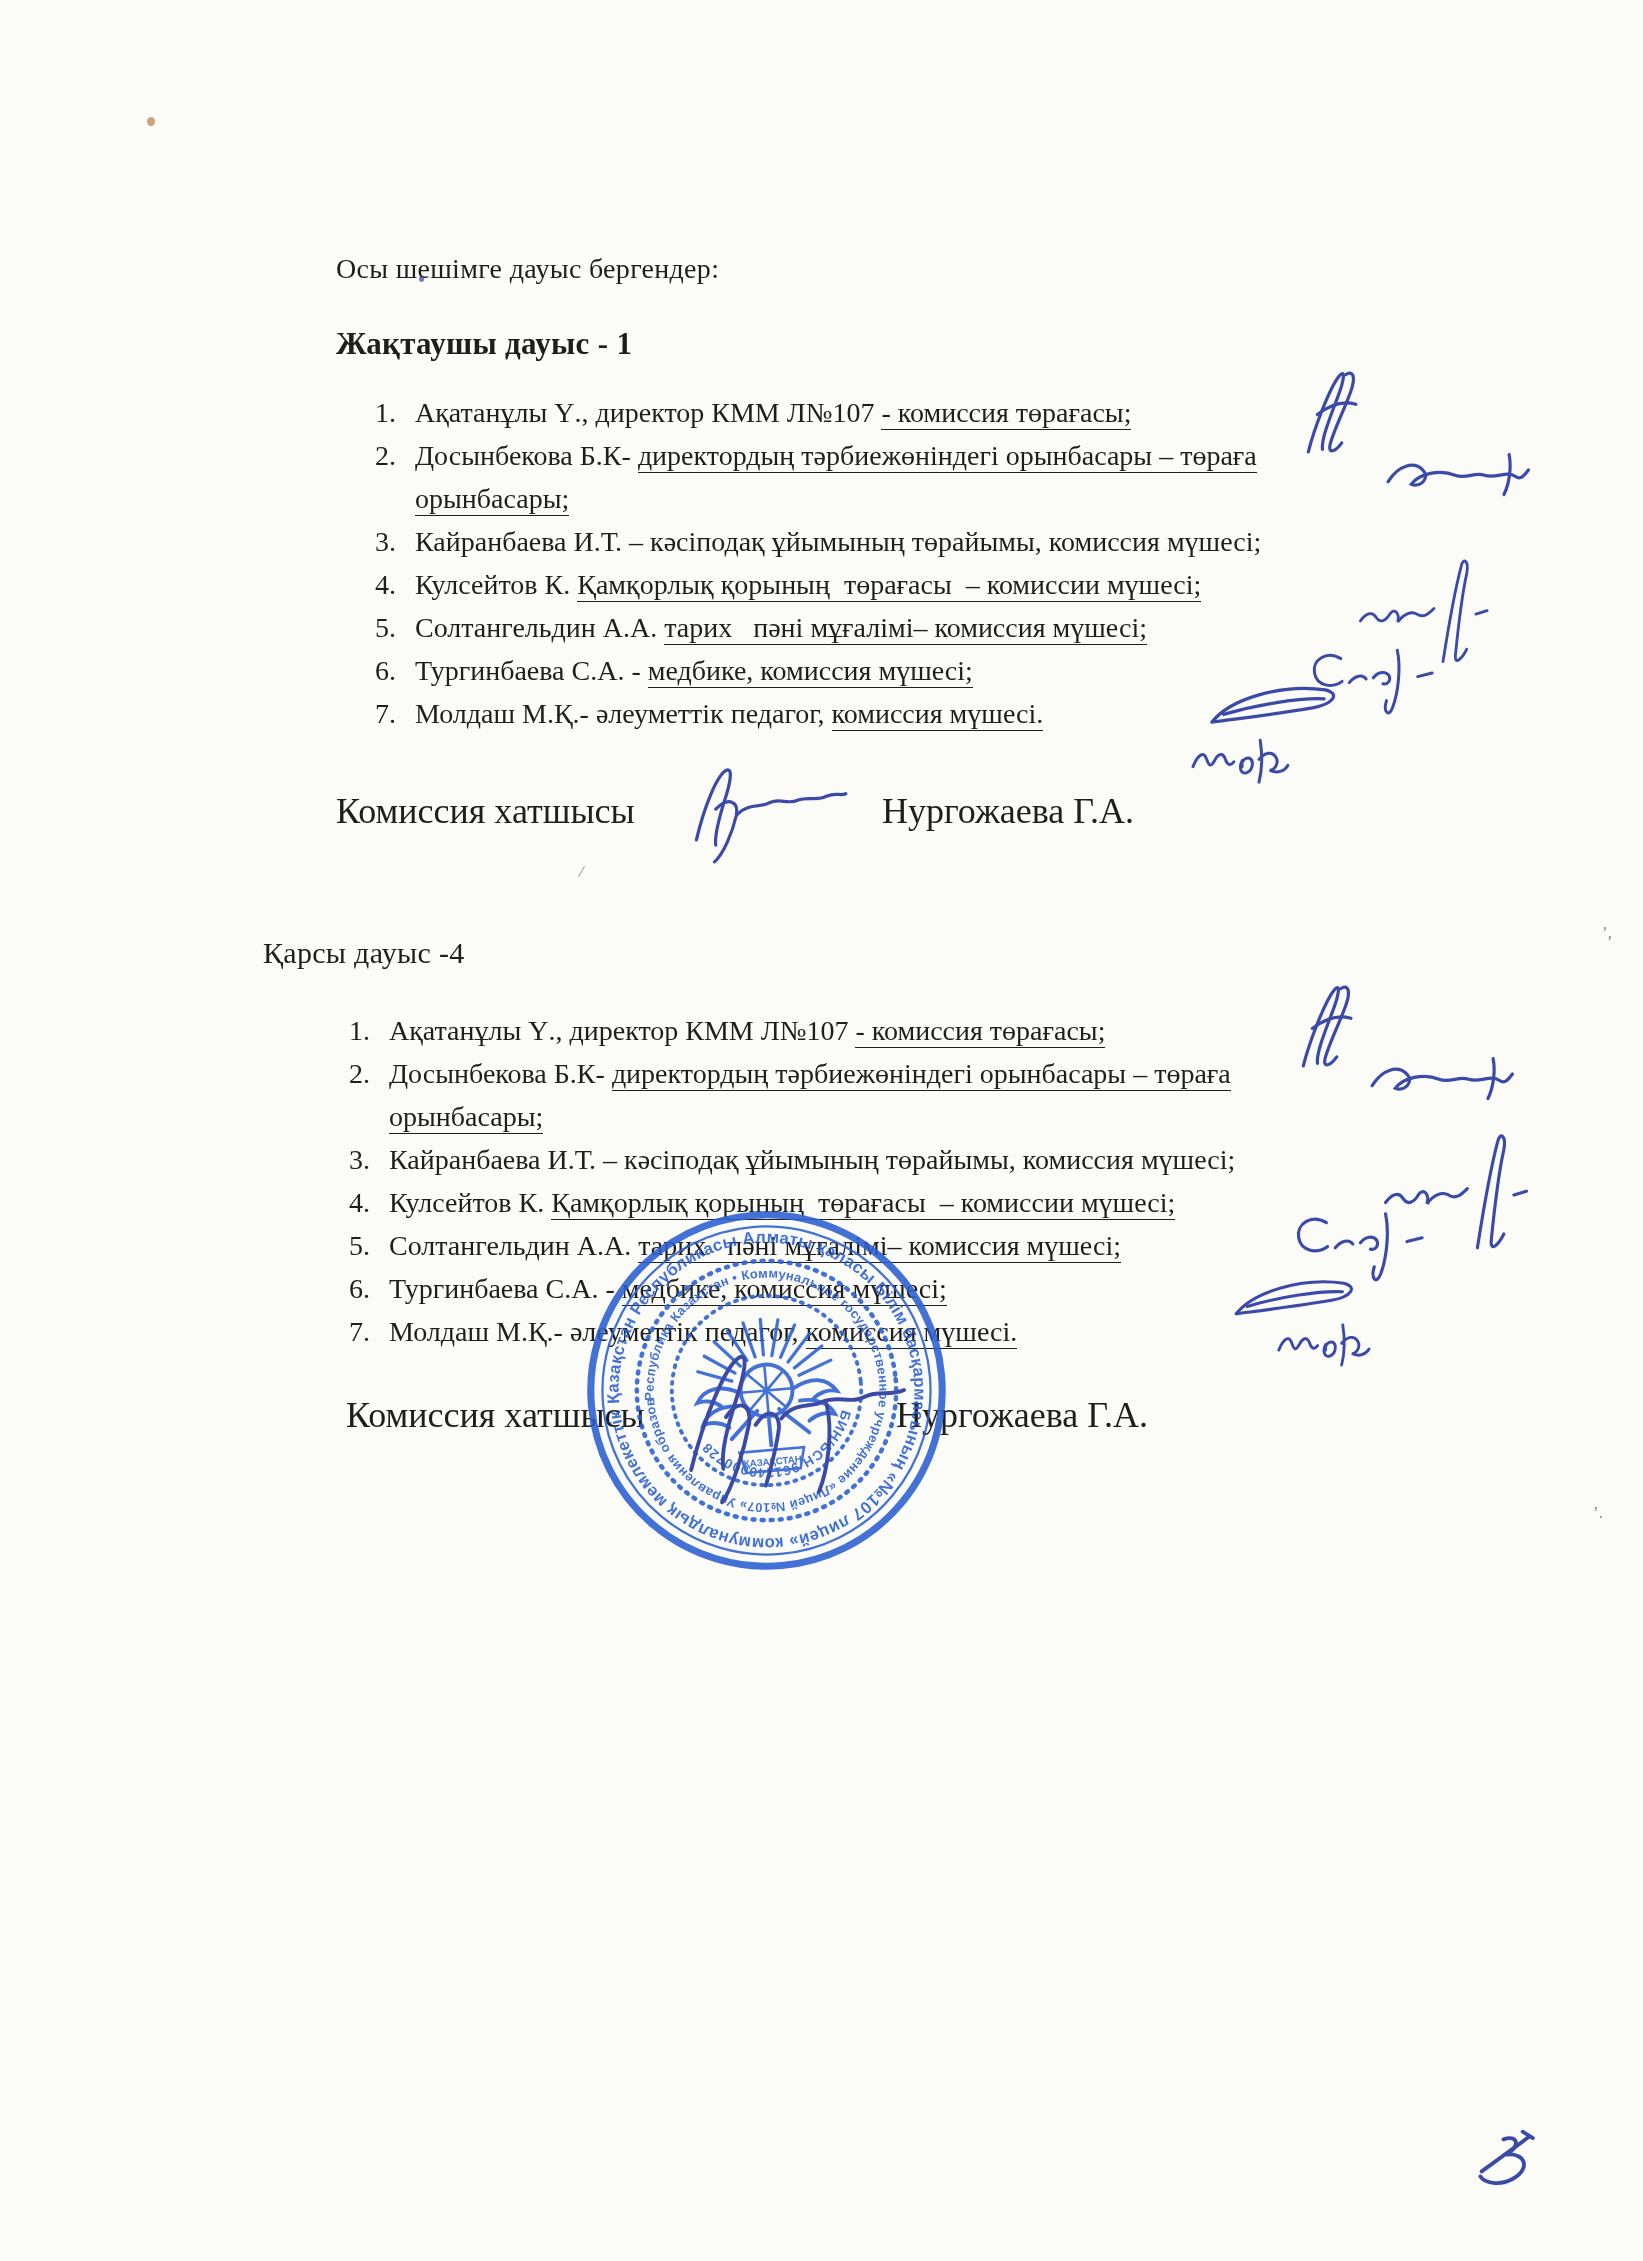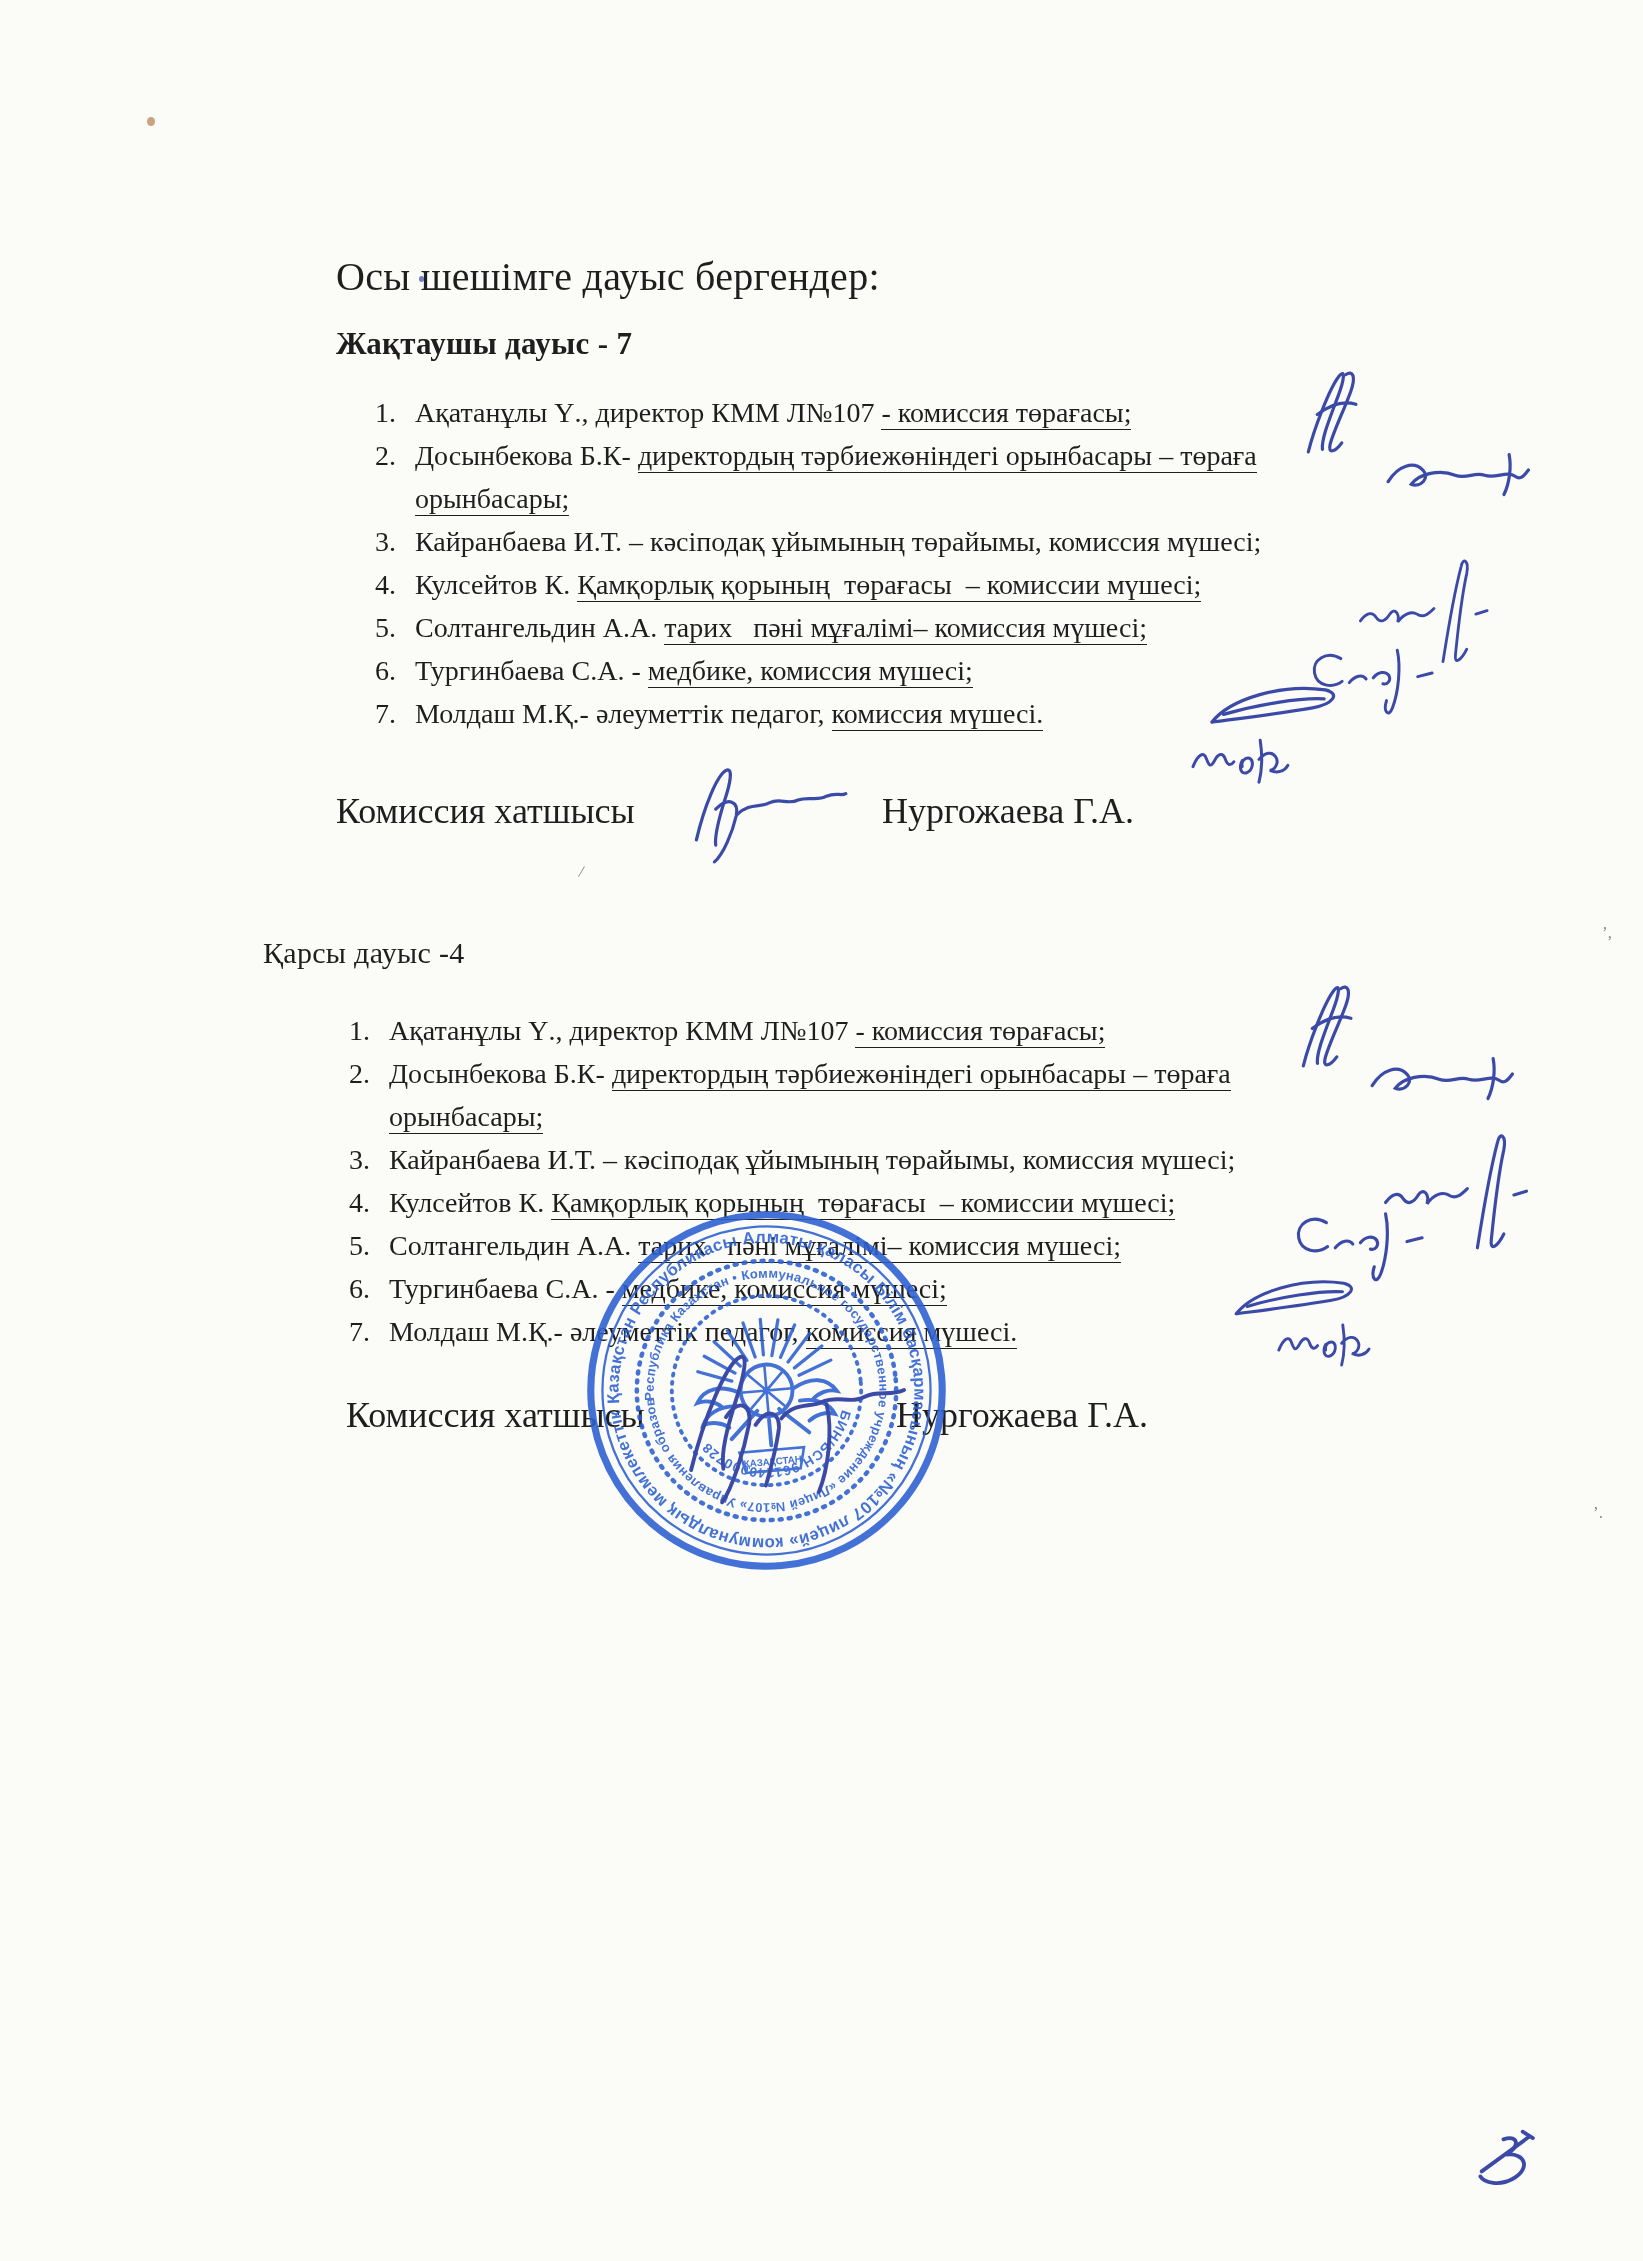--- a/index.html
+++ b/index.html
@@ -3,21 +3,21 @@
 <meta charset="utf-8">
 <style>
   html,body{margin:0;padding:0;}
   body{
     width:1644px;height:2261px;position:relative;overflow:hidden;
     background:#fbfbf8;
     font-family:"Liberation Serif", serif;
     color:#1e1e1e;
   }
   .abs{position:absolute;}
-  .intro{font-size:40px;letter-spacing:0.3px;text-align:right;}
+  .intro{font-size:28px;letter-spacing:0.3px;text-align:right;}
   .head-bold{font-size:31px;font-weight:bold;letter-spacing:0.3px;}
   .head-reg{font-size:30px;letter-spacing:0.3px;}
   .mlist{width:1057px;}
   .mrow{display:flex;font-size:28px;line-height:43px;}
   .mnum{flex:none;width:40px;}
   .mtext{white-space:pre-wrap;}
   .u{border-bottom:1.9px solid #1e1e1e;padding-bottom:0.6px;}
   .mcont{margin-left:40px;}
   .secline{font-size:36px;}
   .sig{position:absolute;color:#3b4aa6;}
@@ -78,21 +78,21 @@
     <g id="digit-3" fill="none" stroke="currentColor" stroke-width="6" stroke-linecap="round">
       <path d="M10 74 L84 20"></path>
       <path d="M74 12 L90 22"></path>
       <path d="M44 24 C66 16 72 34 48 48 C78 44 88 70 58 86 C38 97 14 92 8 82"></path>
     </g>
   </defs>
 </svg>
 
 <div class="abs intro" style="left:336px;top:253px;">Осы шешімге дауыс бергендер:</div>
 
-<div class="abs head-bold" style="left:336px;top:326px;">Жақтаушы дауыс - 7</div>
+<div class="abs head-bold" style="left:336px;top:326px;">Жақтаушы дауыс - 1</div>
 
 <div class="abs mlist" style="left:375px;top:391px;">
   <div class="mrow">
     <span class="mnum">1.</span>
     <span class="mtext"><span>Ақатанұлы Ү., директор КММ Л№107 </span><span class="u">- комиссия төрағасы;</span></span>
   </div>
   <div class="mrow">
     <span class="mnum">2.</span>
     <span class="mtext"><span>Досынбекова Б.К- </span><span class="u">директордың тәрбиежөніндегі орынбасары – төраға</span></span>
   </div>

